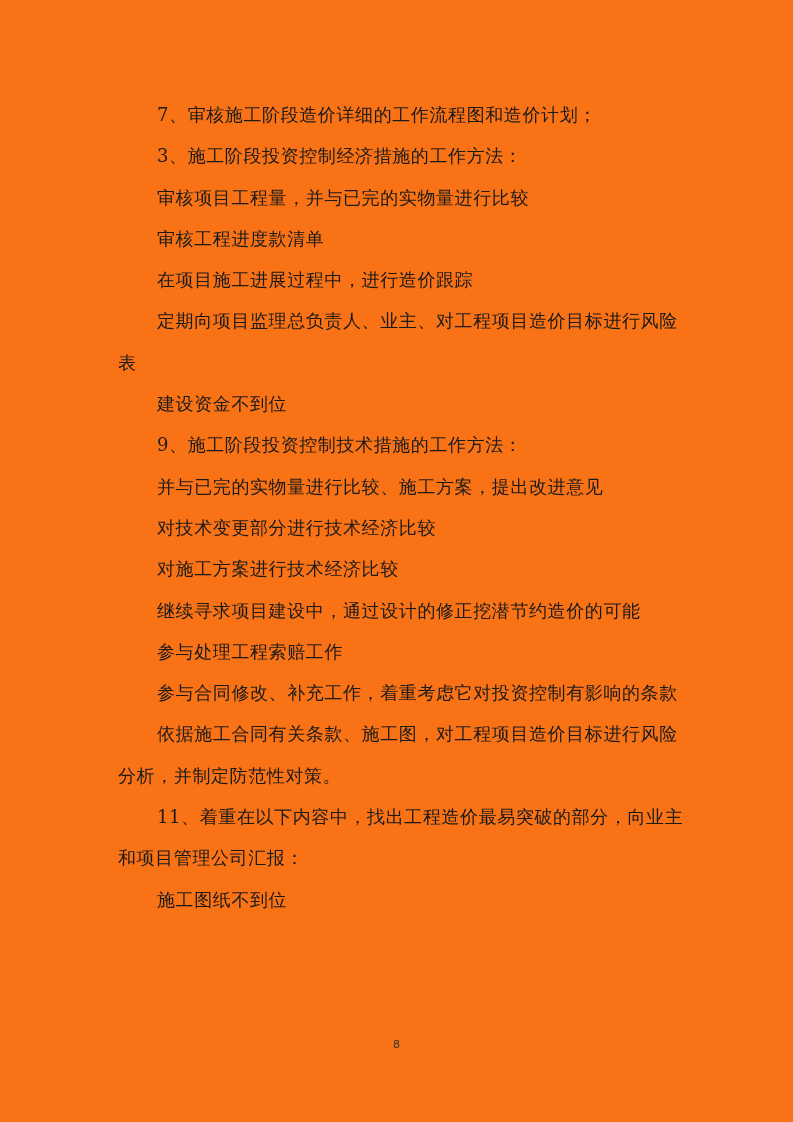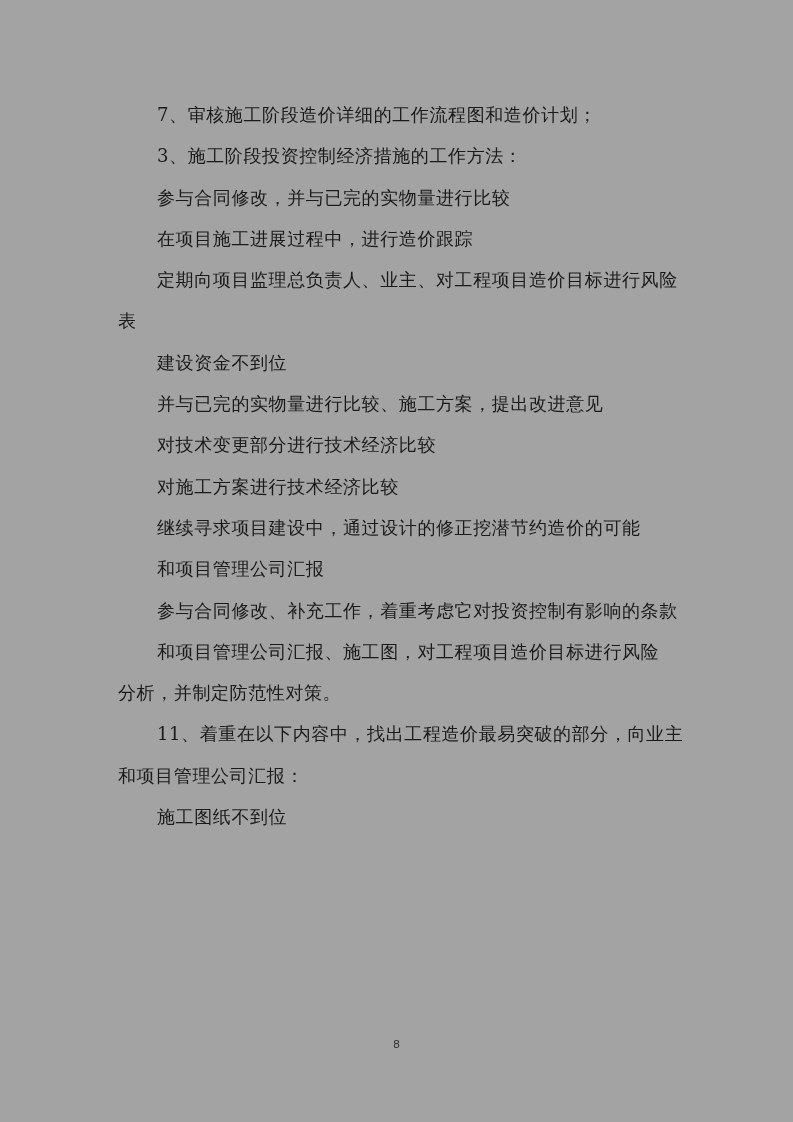--- a/index.html
+++ b/index.html
@@ -14,21 +14,21 @@
       overflow: hidden;
       font-family: "DejaVu Serif", "Liberation Serif", serif;
       color: #1a1a1a;
     }
     .page {
       position: absolute;
       left: 0;
       top: 0;
       width: 793px;
       height: 1122px;
-      background: #a3a3a3;
+      background: #f97316;
     }
     .content {
       position: absolute;
       left: 118px;
       top: 100px;
       width: 560px;
     }
     .line {
       height: 41.3px;
       line-height: 30px;
@@ -50,31 +50,33 @@
       color: #333333;
     }
   </style>
 </head>
 <body>
 
 <div class="page">
   <div class="content">
     <div class="line indent">7、审核施工阶段造价详细的工作流程图和造价计划；</div>
     <div class="line indent">3、施工阶段投资控制经济措施的工作方法：</div>
-    <div class="line indent">参与合同修改，并与已完的实物量进行比较</div>
+    <div class="line indent">审核项目工程量，并与已完的实物量进行比较</div>
+    <div class="line indent">审核工程进度款清单</div>
     <div class="line indent">在项目施工进展过程中，进行造价跟踪</div>
     <div class="line indent">定期向项目监理总负责人、业主、对工程项目造价目标进行风险</div>
     <div class="line">表</div>
     <div class="line indent">建设资金不到位</div>
+    <div class="line indent">9、施工阶段投资控制技术措施的工作方法：</div>
     <div class="line indent">并与已完的实物量进行比较、施工方案，提出改进意见</div>
     <div class="line indent">对技术变更部分进行技术经济比较</div>
     <div class="line indent">对施工方案进行技术经济比较</div>
     <div class="line indent">继续寻求项目建设中，通过设计的修正挖潜节约造价的可能</div>
-    <div class="line indent">和项目管理公司汇报</div>
+    <div class="line indent">参与处理工程索赔工作</div>
     <div class="line indent">参与合同修改、补充工作，着重考虑它对投资控制有影响的条款</div>
-    <div class="line indent">和项目管理公司汇报、施工图，对工程项目造价目标进行风险</div>
+    <div class="line indent">依据施工合同有关条款、施工图，对工程项目造价目标进行风险</div>
     <div class="line">分析，并制定防范性对策。</div>
     <div class="line indent">11、着重在以下内容中，找出工程造价最易突破的部分，向业主</div>
     <div class="line">和项目管理公司汇报：</div>
     <div class="line indent">施工图纸不到位</div>
   </div>
   <div class="page-number">8</div>
 </div>
 
 </body></html>

